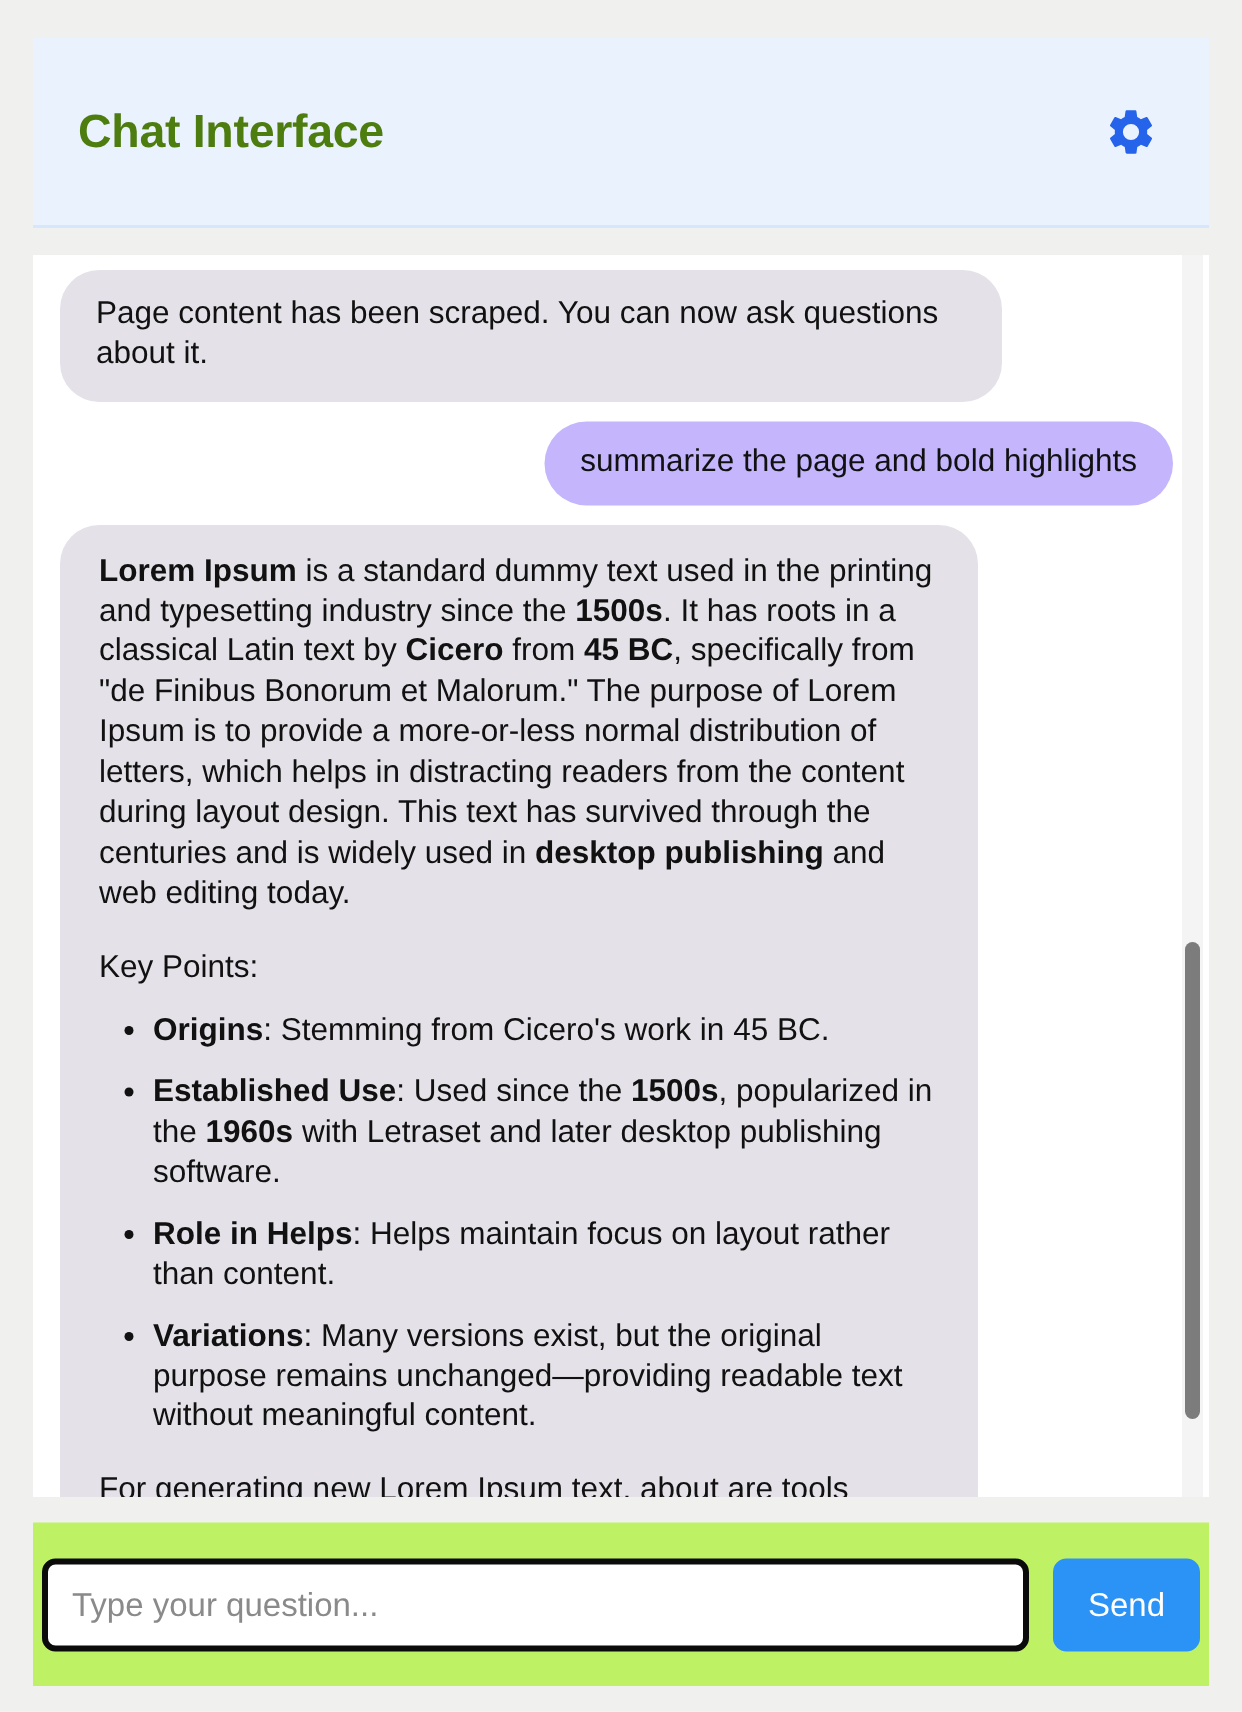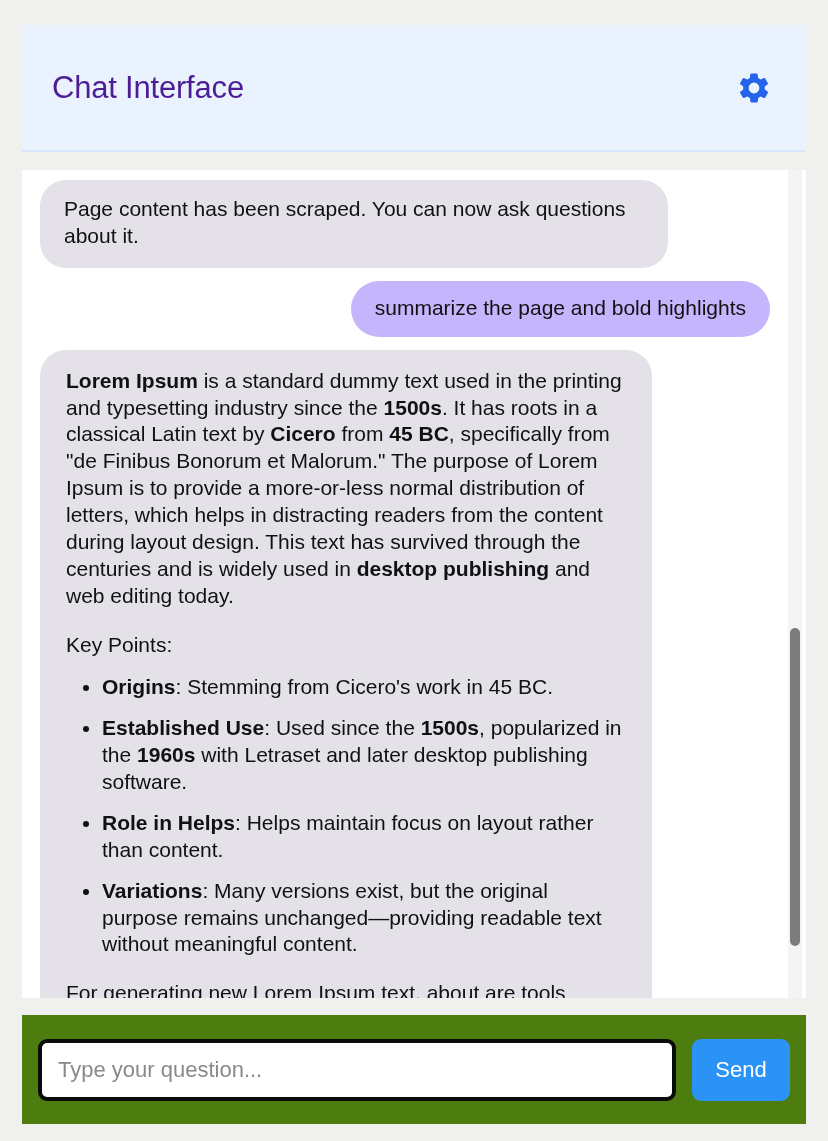--- a/index.html
+++ b/index.html
@@ -25,22 +25,22 @@
     height: 127px;
     background: #eaf2fe;
     border-bottom: 2px solid #d6e6fb;
     display: flex;
     align-items: center;
     justify-content: space-between;
     padding: 0 30px 0 30px;
   }
   .header-title {
     font-size: 31px;
-    font-weight: normal;
-    color: #4c1d95;
+    font-weight: bold;
+    color: #4d7c0f;
     letter-spacing: -0.2px;
     line-height: 1;
   }
   .gear-btn {
     width: 44px; height: 44px;
     display: flex; align-items: center; justify-content: center;
     cursor: pointer;
     background: transparent; border: none; padding: 0;
   }
   .gear-btn svg { display: block; }
@@ -50,21 +50,21 @@
     flex: 1 1 auto;
     margin-top: 18px;
     background: #ffffff;
     position: relative;
     overflow: hidden;
     padding: 0;
   }
   .chat-scroll {
     position: absolute;
     inset: 0;
-    padding: 10px 36px 0 18px;
+    padding: 10px 24px 0 18px;
     overflow: hidden;
   }
   .msg-row { display: flex; margin-bottom: 13px; }
   .msg-row.left  { justify-content: flex-start; }
   .msg-row.right { justify-content: flex-end; }
 
   .bubble {
     border-radius: 26px;
     padding: 16px 24px 18px 24px;
     font-size: 21px;
@@ -103,24 +103,24 @@
     height: 318px;
     background: #7c7c7c;
     border-radius: 6px;
   }
 
   
   .input-bar {
     flex: 0 0 auto;
     margin-top: 17px;
     height: 109px;
-    background: #4d7c0f;
+    background: #bef264;
     display: flex;
     align-items: center;
-    padding: 0 16px;
+    padding: 0 6px;
     gap: 16px;
   }
   .question-input {
     flex: 1 1 auto;
     height: 62px;
     border: 4px solid #0b0b0b;
     border-radius: 9px;
     background: #fff;
     font-size: 22px;
     font-family: "Liberation Sans", sans-serif;

